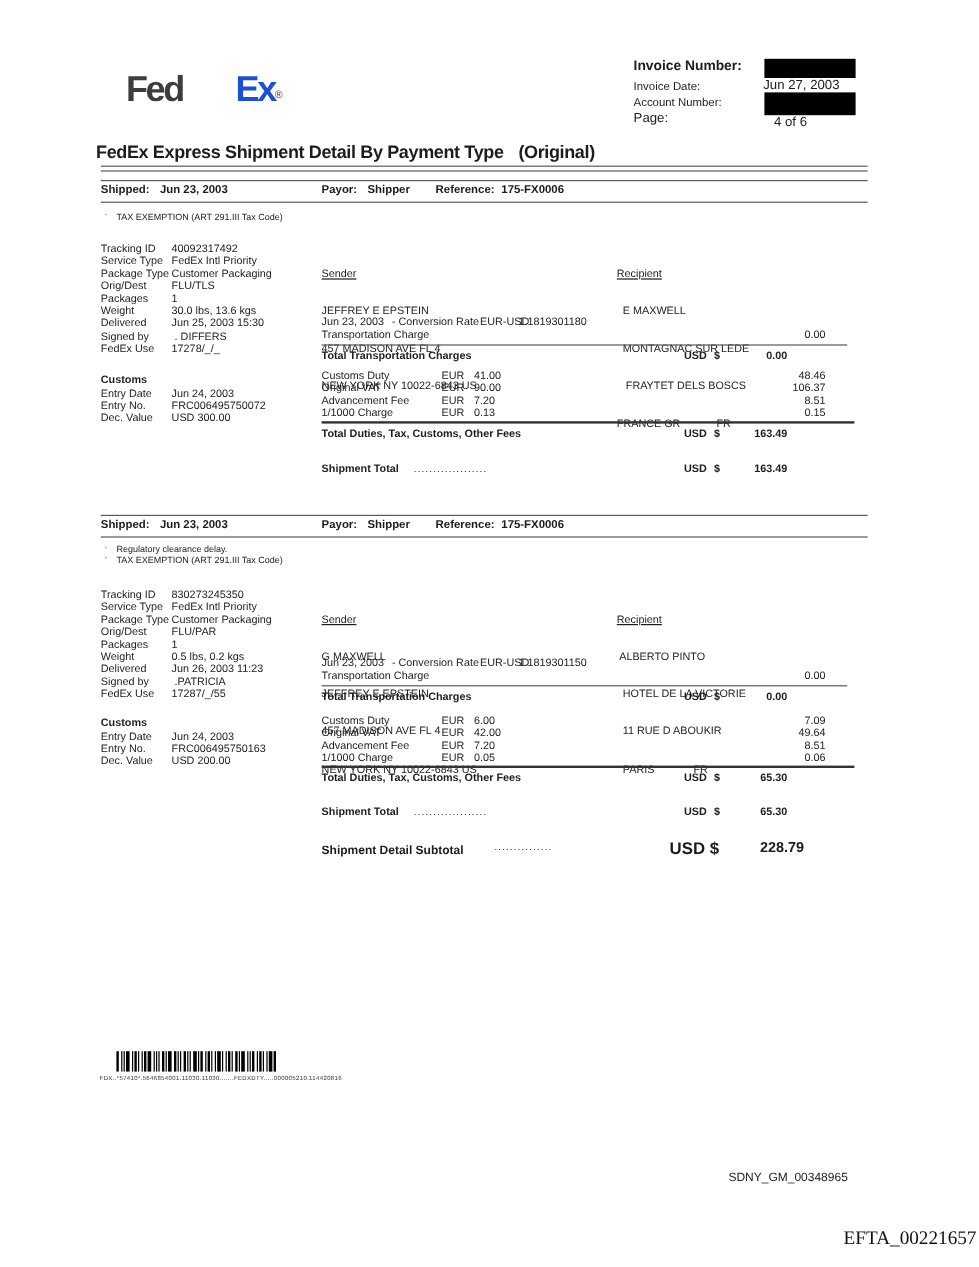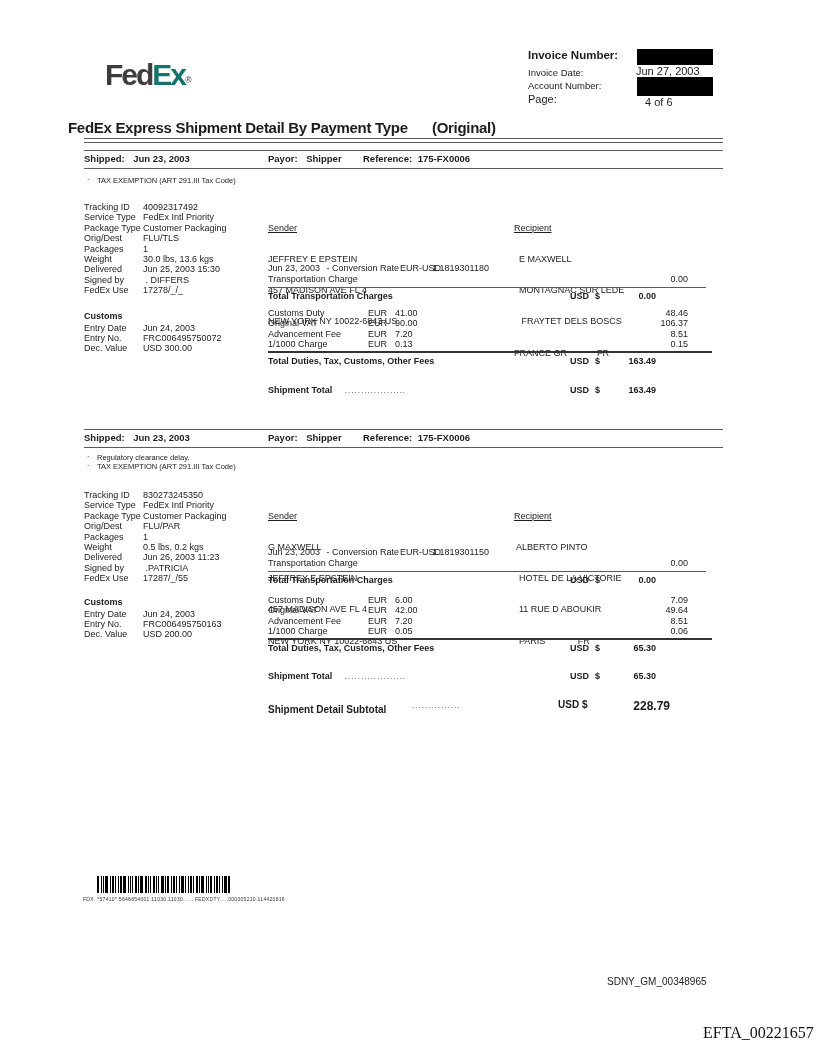--- a/index.html
+++ b/index.html
@@ -7,21 +7,21 @@
     position:relative; width:816px; height:1056px; background:#ffffff;
     font-family:"Liberation Sans", sans-serif; color:#1c1c1c; overflow:hidden;
   }
   .abs { position:absolute; }
   .hr  { position:absolute; height:1px; background:#5a5a5a; }
   .hr2 { position:absolute; height:2px; background:#333; }
 
   
   .logo { font-weight:bold; font-size:30px; letter-spacing:-2px; }
   .logo .fed { color:#3d3d3d; }
-  .logo .ex  { color:#0f766e; }
+  .logo .ex  { color:#1d4ed8;padding-left:44px; }
   .logo .reg { font-size:9px; color:#6a6a6a; letter-spacing:0; vertical-align:2px; }
 
   
   .inv-label-bold { font-weight:bold; font-size:11.5px; }
   .inv-label { font-size:9.5px; }
   .inv-value { font-size:11px; }
   .redaction { position:absolute; background:#000; }
 
   .doc-title { font-weight:bold; font-size:15px; letter-spacing:-0.3px; white-space:nowrap; }
 
@@ -51,21 +51,21 @@
   .feerow { line-height:10.4px; position:relative; }
   .feerow .c-eur, .feerow .c-amt, .feerow .c-usdval { top:0; }
 
   .conv-pair { position:absolute; left:132px; }
   .conv-rate { position:absolute; left:164px; }
 
   
   .subrow { position:absolute; left:268px; width:445px; }
   .subrow .lbl { font-weight:bold; font-size:10px; }
   .subrow .dots { position:absolute; left:144px; top:2px; font-size:8px; letter-spacing:1px; }
-  .subrow .usd { position:absolute; left:290px; font-weight:bold; font-size:10px; }
+  .subrow .usd { position:absolute; left:290px; font-weight:bold; font-size:14px; }
   .subrow .amt { position:absolute; left:332px; width:70px; text-align:right; font-weight:bold; font-size:12px; }
 
   
   .barcode { position:absolute; display:flex; align-items:stretch; }
   .barcode span { display:block; background:#000; }
   .barcode-text { position:absolute; font-size:5px; letter-spacing:0.3px; white-space:nowrap; color:#333; }
 
   .confidential { font-size:38px; letter-spacing:-1px; font-weight:400; white-space:nowrap; }
   .bates { font-size:10px; color:#222; }
   .bates-serif { font-family:"Liberation Serif", serif; font-size:16px; color:#111; }
@@ -81,21 +81,21 @@
 
   <div class="abs inv-label-bold" style="left:528px; top:49px;">Invoice Number:</div>
   <div class="redaction" style="left: 637px; top: 49px; width: 76px; height: 16px; background: rgb(0, 0, 0);"></div>
   <div class="abs inv-label" style="left:528px; top:67px;">Invoice Date:</div>
   <div class="abs inv-value" style="left:636px; top:65px;">Jun 27, 2003</div>
   <div class="abs inv-label" style="left:528px; top:80px;">Account Number:</div>
   <div class="redaction" style="left: 637px; top: 77px; width: 76px; height: 19px; background: rgb(0, 0, 0);"></div>
   <div class="abs inv-value" style="left:528px; top:93px;text-align:center;">Page:</div>
   <div class="abs inv-value" style="left:645px; top:96px;">4 of 6</div>
 
-  <div class="abs doc-title" style="left:68px; top:119px;text-align:right;">FedEx Express Shipment Detail By Payment Type</div>
+  <div class="abs doc-title" style="left:80px; top:119px;text-align:right;">FedEx Express Shipment Detail By Payment Type</div>
   <div class="abs doc-title" style="left:432px; top:119px;">(Original)</div>
   <div class="hr" style="left:84px; top:138px; width:639px;"></div>
   <div class="hr" style="left:84px; top:142px; width:639px;"></div>
 
   <div class="hr" style="left:84px; top:150px; width:639px;"></div>
   <div class="abs sec-head" style="left:84px; top:153px;">
     <span>Shipped:</span>
     <span style="margin-left:6px;">Jun 23, 2003</span>
   </div>
   <div class="abs sec-head" style="left:268px; top:153px;">

